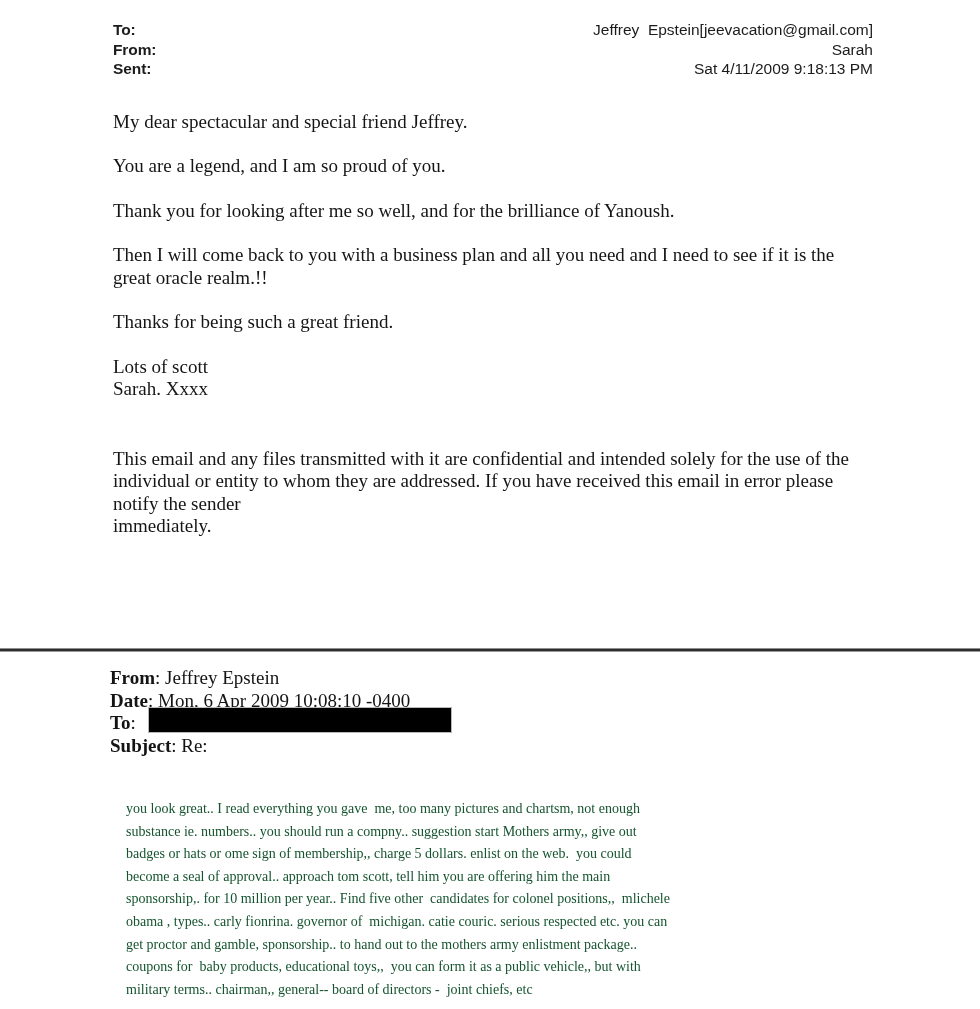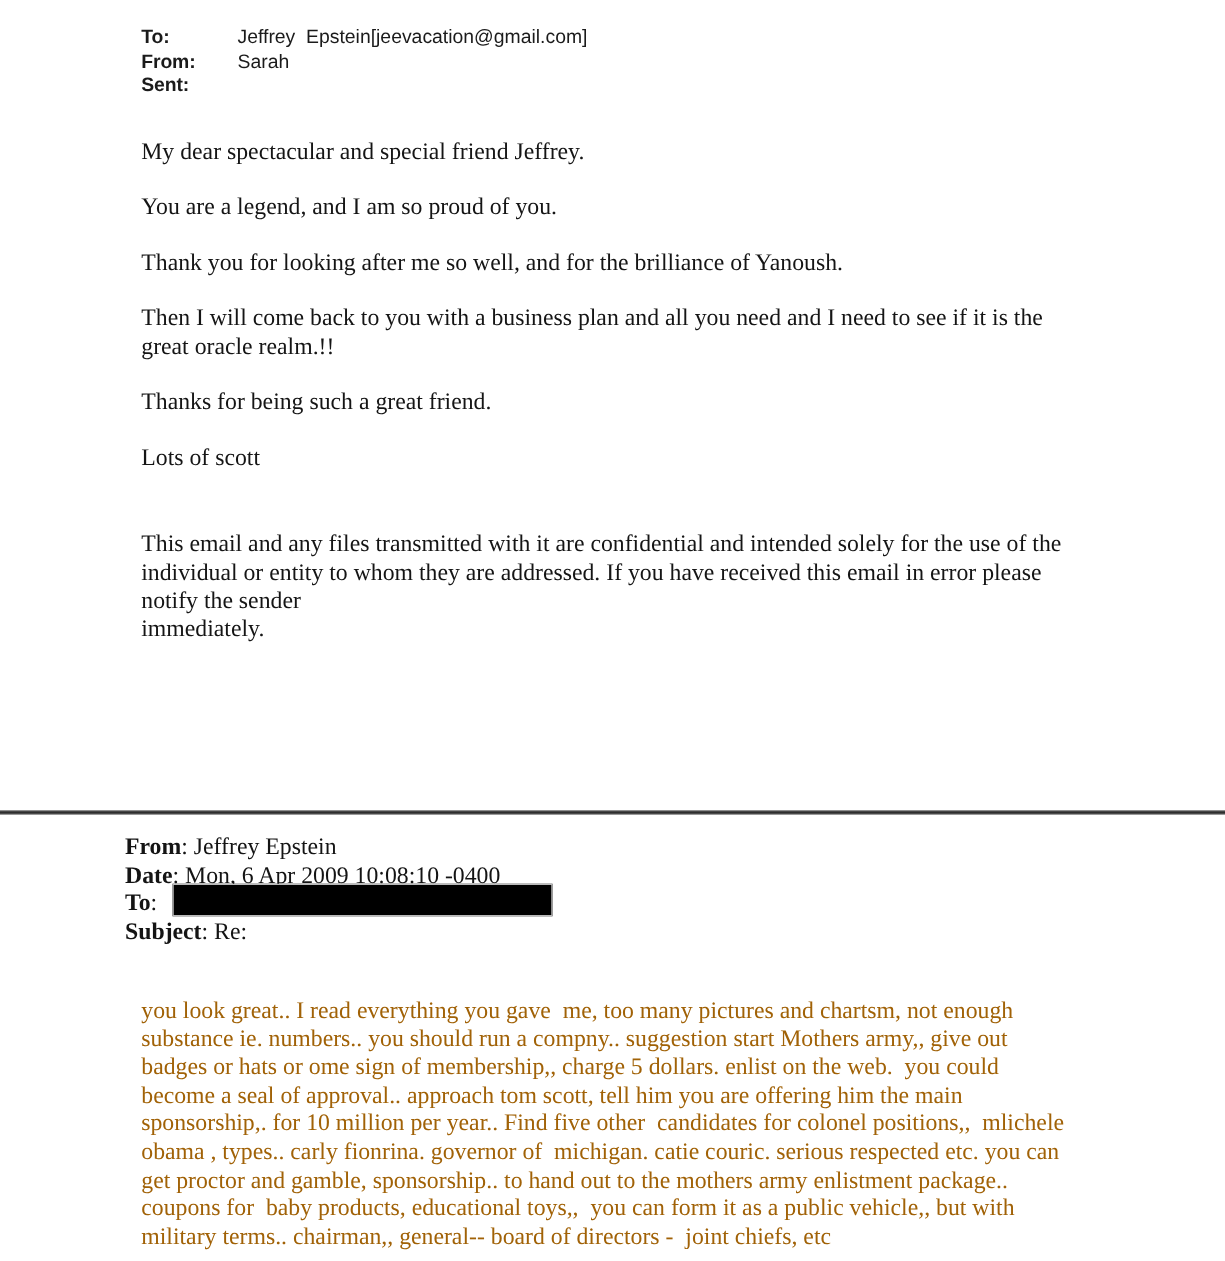--- a/index.html
+++ b/index.html
@@ -44,20 +44,21 @@
   }
   .hdr-sans .hlabel {
     font-weight: bold;
     width: 77px;
     flex: 0 0 77px;
     letter-spacing: -0.1px;
   }
   .hdr-sans .hvalue {
     flex: 1 1 auto;
     white-space: pre;
+    text-align: right;
   }
 
   .body-serif {
     font-size: 19px;
     line-height: 22.5px;
     color: #151515;
   }
   .para {
     margin: 0 0 22px 0;
     max-width: 752px;
@@ -80,21 +81,21 @@
     height: 4px;
     background: #2e2e2e;
     border-top: 1px solid #8e8e8e;
     border-bottom: 1px solid #9a9a9a;
     box-sizing: border-box;
   }
 
   
   .msg-bottom {
     position: absolute;
-    left: 100px;
+    left: 110px;
     top: 667px;
     width: 760px;
   }
 
   .hdr-serif {
     font-size: 19px;
     line-height: 22.5px;
     position: relative;
   }
   .hdr-serif .hrow2 {
@@ -111,26 +112,26 @@
     top: 40px;
     width: 304px;
     height: 26px;
     background: #000000;
     border: 1px solid #b9b9b9;
     box-sizing: border-box;
   }
 
   .bottom-body {
     position: absolute;
-    left: 113px;
+    left: 126px;
     top: 798px;
     width: 770px;
-    font-size: 19px;
+    font-size: 14px;
     line-height: 22.6px;
-    color: #a16207;
+    color: #14532d;
   }
   .bottom-body .ln {
     display: block;
     white-space: pre;
   }
 </style>
 </head>
 <body>
 
 <div class="page">
@@ -141,20 +142,21 @@
       <div class="hrow">
         <span class="hlabel">To:</span>
         <span class="hvalue">Jeffrey  Epstein[jeevacation@gmail.com]</span>
       </div>
       <div class="hrow">
         <span class="hlabel">From:</span>
         <span class="hvalue">Sarah</span>
       </div>
       <div class="hrow">
         <span class="hlabel">Sent:</span>
+        <span class="hvalue">Sat 4/11/2009 9:18:13 PM</span>
       </div>
     </div>
 
     <div class="spacer-md"></div>
 
     <div class="body-serif">
 
       <p class="para">
         <span class="ln">My dear spectacular and special friend Jeffrey.</span>
       </p>
@@ -172,20 +174,21 @@
         <span class="ln">Then I will come back to you with a business plan and all you need and I need to see if it is the</span>
         <span class="ln">great oracle realm.!!</span>
       </p>
 
       <p class="para">
         <span class="ln">Thanks for being such a great friend.</span>
       </p>
 
       <p class="para tight">
         <span class="ln">Lots of scott</span>
+        <span class="ln">Sarah. Xxxx</span>
       </p>
 
       <div class="spacer-lg"></div>
 
       <p class="para tight">
         <span class="ln">This email and any files transmitted with it are confidential and intended solely for the use of the</span>
         <span class="ln">individual or entity to whom they are addressed. If you have received this email in error please</span>
         <span class="ln">notify the sender</span>
         <span class="ln">immediately.</span>
       </p>

